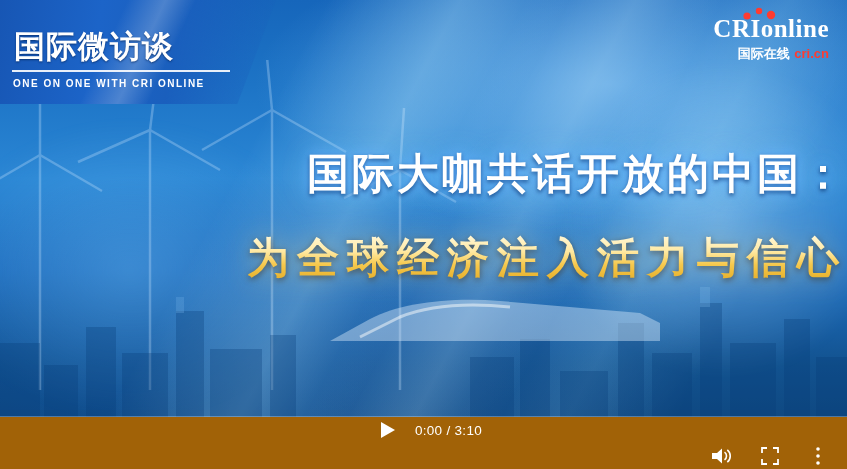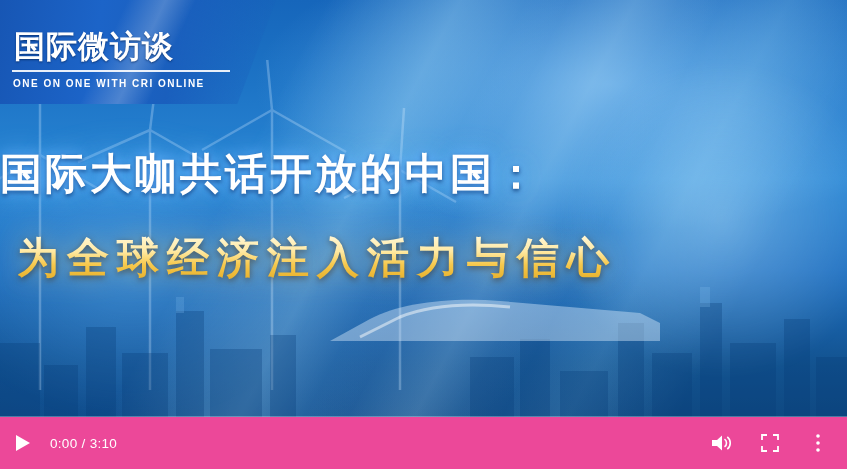--- a/index.html
+++ b/index.html
@@ -93,21 +93,21 @@
   }
   .logo-dots { position: absolute; right: 46px; top: -9px; width: 44px; height: 16px; }
   .logo-sub {
     margin-top: 3px;
     font-family: "DejaVu Sans", sans-serif;
     font-size: 13px; font-weight: 700; color: #ffffff;
   }
   .logo-sub .cri-red { color: #ff3b30; font-family: "Liberation Sans", sans-serif; }
 
   
-  .headline { position: absolute; left: 0; right: 0; top: 146px; text-align: left; }
+  .headline { position: absolute; left: 0; right: 0; top: 146px; text-align: right; }
   .hl-line {
     font-family: "DejaVu Sans", sans-serif;
     font-weight: 700;
     white-space: nowrap;
   }
   .hl1 {
     font-size: 42px; letter-spacing: 3px;
     color: #ffffff;
     text-shadow: 0 0 12px rgba(90,170,255,0.95), 0 2px 4px rgba(0,35,90,0.85), 0 0 26px rgba(120,200,255,0.7);
   }
@@ -117,22 +117,22 @@
     background: linear-gradient(180deg, #fffbe6 0%, #ffe9a3 38%, #f6c84c 62%, #e0a61e 100%);
     -webkit-background-clip: text; background-clip: text;
     color: transparent;
     filter: drop-shadow(0 2px 3px rgba(60,30,0,0.55)) drop-shadow(0 0 14px rgba(255,215,110,0.45));
     padding-left: 17px;
   }
 
   
   .controls {
     position: absolute; left: 0; right: 0; bottom: 0; height: 52px;
-    background: #ec4899;
-    display: flex; align-items: center;
+    background: #a16207;
+    display: flex; align-items: center; flex-direction: column;
   }
   .ctrl-left { display: flex; align-items: center; gap: 14px; padding-left: 10px; }
   .ctrl-right { display: flex; align-items: center; gap: 22px; margin-left: auto; padding-right: 16px; }
   .ctrl-btn {
     width: 26px; height: 26px;
     display: flex; align-items: center; justify-content: center;
     cursor: pointer;
   }
   .ctrl-btn svg { display: block; }
   .timecode {
@@ -222,20 +222,34 @@
     </svg>
   </div>
 
   <div class="badge">
     <div class="shine"></div>
     <div class="badge-cn">国际微访谈</div>
     <div class="badge-rule"></div>
     <div class="badge-en">ONE ON ONE WITH CRI ONLINE</div>
   </div>
 
+  <div class="logo">
+    <div class="logo-main">
+      <span>CRIonline</span>
+      <svg class="logo-dots" viewBox="0 0 44 16">
+        <circle cx="8" cy="9" r="3.6" fill="#ff3b30"></circle>
+        <circle cx="20" cy="4" r="3.2" fill="#ff3b30"></circle>
+        <circle cx="32" cy="8" r="4.2" fill="#ff3b30"></circle>
+      </svg>
+    </div>
+    <div class="logo-sub">
+      <span>国际在线</span>
+      <span class="cri-red">cri.cn</span>
+    </div>
+  </div>
 
   <div class="headline">
     <div class="hl-line hl1">国际大咖共话开放的中国：</div>
     <div class="hl-line hl2">为全球经济注入活力与信心</div>
   </div>
 
   <div class="progress">
     <div class="progress-fill" style="width: 0%;"></div>
   </div>
 

